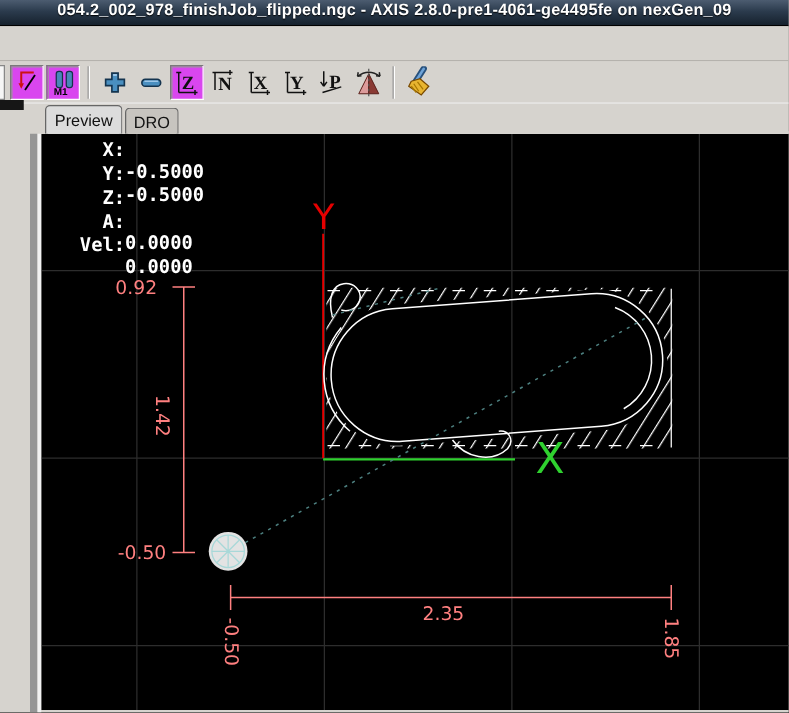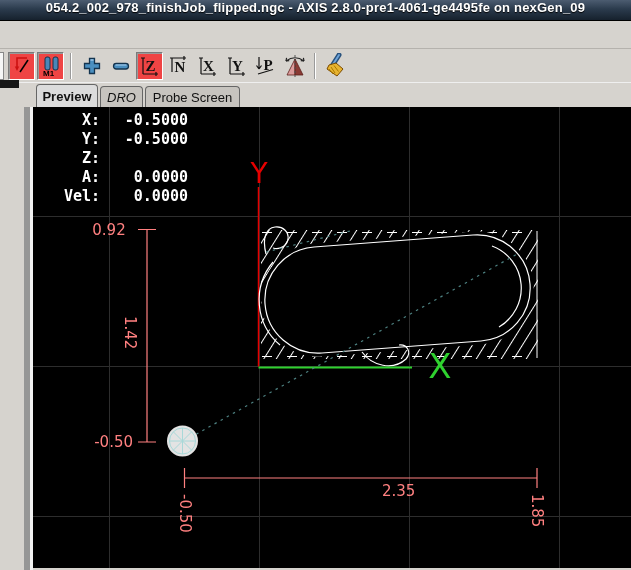--- a/index.html
+++ b/index.html
@@ -17,33 +17,33 @@
     border-bottom:1px solid #000;display:flex;justify-content:center;}
   .titlebar .title{color:#fff;font-size:13px;font-weight:bold;letter-spacing:.2px;
     text-shadow:0 1px 1px #000;white-space:nowrap;}
   .menuband{position:absolute;left:0;top:21px;width:631px;height:28px;background:#d6d3ce;
     border-bottom:1px solid #b5b2ad;z-index:5;}
   .toolbar{position:absolute;left:0;top:49px;width:631px;height:34px;background:#d6d3ce;z-index:5;
     display:flex;align-items:center;border-bottom:1px solid #efefef;}
   .toolbar .sliver{width:4px;height:28px;background:#f6f6f6;border:1px solid #888;border-left:none;margin-right:3px;}
   .tbtn{width:27px;height:28px;display:flex;align-items:center;justify-content:center;
     border:1px solid transparent;background:transparent;margin:0 1px;}
-  .tbtn.checked{background:#ef4444;border-color:#7a7a7a #ffffff #ffffff #7a7a7a;
+  .tbtn.checked{background:#d946ef;border-color:#7a7a7a #ffffff #ffffff #7a7a7a;
     box-shadow:inset 1px 1px 0 #9a9a9a;}
   .tsep{width:2px;height:26px;border-left:1px solid #9a9a9a;border-right:1px solid #fff;margin:0 5px;}
   .toolbar svg{display:block;}
   .viewletter{font-family:"Liberation Serif",serif;font-weight:bold;font-size:15px;fill:#111;}
 
   .tabrow{position:absolute;left:0;top:83px;width:631px;height:24px;background:#d6d3ce;z-index:5;}
   .darkpatch{position:absolute;left:0;top:80px;width:19px;height:8px;background:#161616;z-index:6;}
   .tab{position:absolute;border:1px solid #666;border-bottom:none;border-radius:4px 4px 0 0;
     background:#c7c4bf;color:#111;font-size:13px;display:flex;align-items:center;justify-content:center;}
-  .tab.active{background:#dcdcdc;z-index:7;font-weight:bold;}
+  .tab.active{background:#dcdcdc;z-index:7;}
   #tab-preview{left:36px;top:1px;width:62px;height:23px;}
-  #tab-dro{left:100px;top:3px;width:43px;height:21px;font-style:italic;}
+  #tab-dro{left:100px;top:3px;width:43px;height:21px;}
   #tab-probe{left:145px;top:3px;width:95px;height:21px;}
 
   
   .groove-dark{position:absolute;left:24px;top:103px;width:6px;height:467px;background:#969696;z-index:4;}
   .groove-light{position:absolute;left:30px;top:103px;width:3px;height:467px;background:#f2f2f2;z-index:4;}
   .canvas-topline{position:absolute;left:33px;top:105px;width:598px;height:2px;background:#eeeeee;z-index:4;}
 
   
   svg.canvas{position:absolute;left:0;top:0;z-index:1;}
   .grid{stroke:var(--color-grid);stroke-width:1;}
@@ -53,28 +53,28 @@
   .xlabel{fill:var(--color-x_axis);font-family:"DejaVu Sans",sans-serif;font-size:34px;}
   .feed{stroke:var(--color-feed_move);fill:none;stroke-width:1.2;}
   .rapid{stroke:var(--color-rapid_move);fill:none;stroke-width:1.2;stroke-dasharray:2.5 4.5;}
   .dim{stroke:var(--color-dimension);fill:none;stroke-width:1.2;}
 
   
   .dro{position:absolute;left:60px;top:111px;z-index:3;color:#fff;
     font-family:"DejaVu Sans Mono","Liberation Mono",monospace;font-weight:bold;font-size:15px;}
   .dro .row{display:flex;height:19px;line-height:19px;}
   .dro .lab{display:inline-block;width:40px;text-align:right;}
-  .dro .val{display:inline-block;width:88px;text-align:right;}
+  .dro .val{display:inline-block;width:88px;text-align:left;margin-top:17px;}
   .dim-label{position:absolute;z-index:3;color:var(--color-dimension);
     font-family:"DejaVu Sans",sans-serif;font-size:15px;white-space:nowrap;}
   .rot90{transform:rotate(90deg);transform-origin:0 0;}
   #dim-top{left:85px;top:221px;width:48px;text-align:center;}
   #dim-height{left:139px;top:316px;}
   #dim-lefty{left:85px;top:433px;width:48px;text-align:right;}
-  #dim-width{left:338px;top:482px;margin-left:44px;}
+  #dim-width{left:338px;top:482px;}
   #dim-leftx{left:194px;top:494px;}
   #dim-rightx{left:546px;top:494px;}
 </style>
 </head>
 <body>
 
 <div class="titlebar">
   <span class="title">054.2_002_978_finishJob_flipped.ngc - AXIS 2.8.0-pre1-4061-ge4495fe on nexGen_09</span>
 </div>
 <div class="menuband"></div>
@@ -193,21 +193,20 @@
       </svg>
     </span>
   </div>
 </div>
 
 <div class="darkpatch"></div>
 
 <div class="tabrow">
   <div class="tab active" id="tab-preview">Preview</div>
   <div class="tab" id="tab-dro">DRO</div>
-  <div class="tab" id="tab-probe">Probe Screen</div>
 </div>
 
 <div class="groove-dark"></div>
 <div class="groove-light"></div>
 <div class="canvas-topline"></div>
 
 <svg class="canvas" width="631" height="570" viewBox="0 0 631 570">
   <defs>
     <pattern id="hatch" patternUnits="userSpaceOnUse" width="10.6" height="20" patternTransform="rotate(32)">
       <line x1="0.5" y1="-1" x2="0.5" y2="21" stroke="#ffffff" stroke-width="1"></line>

